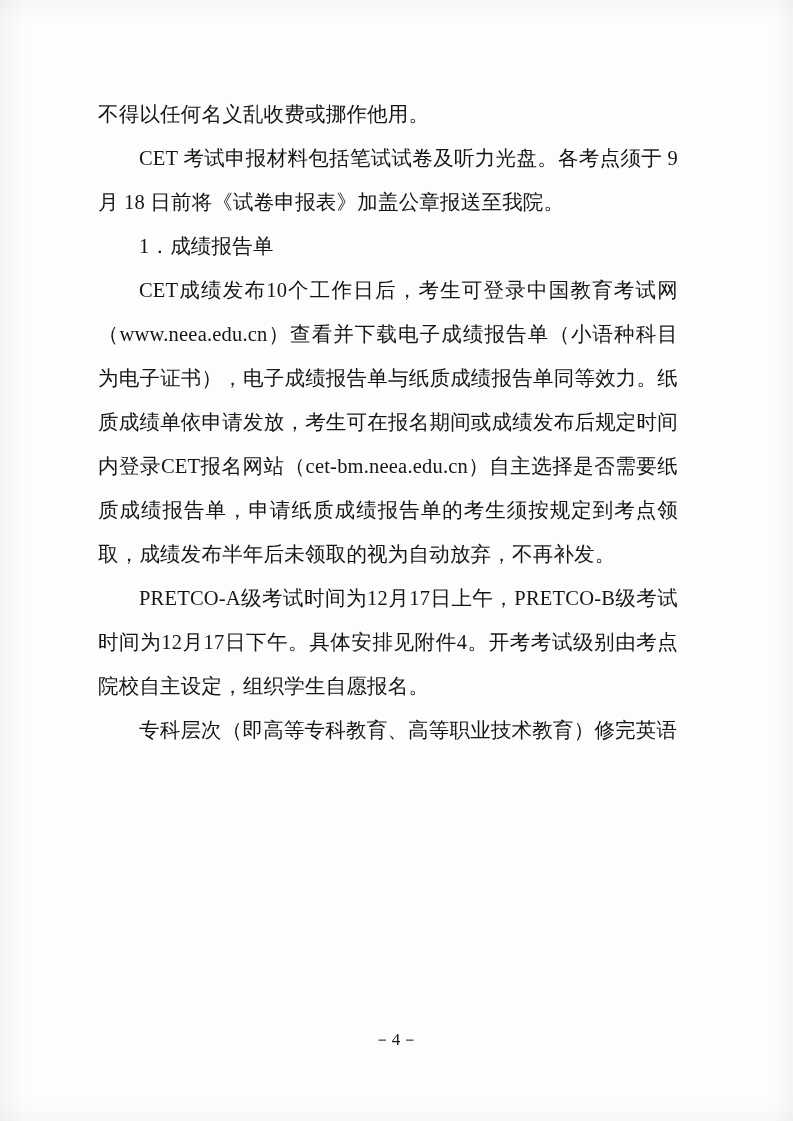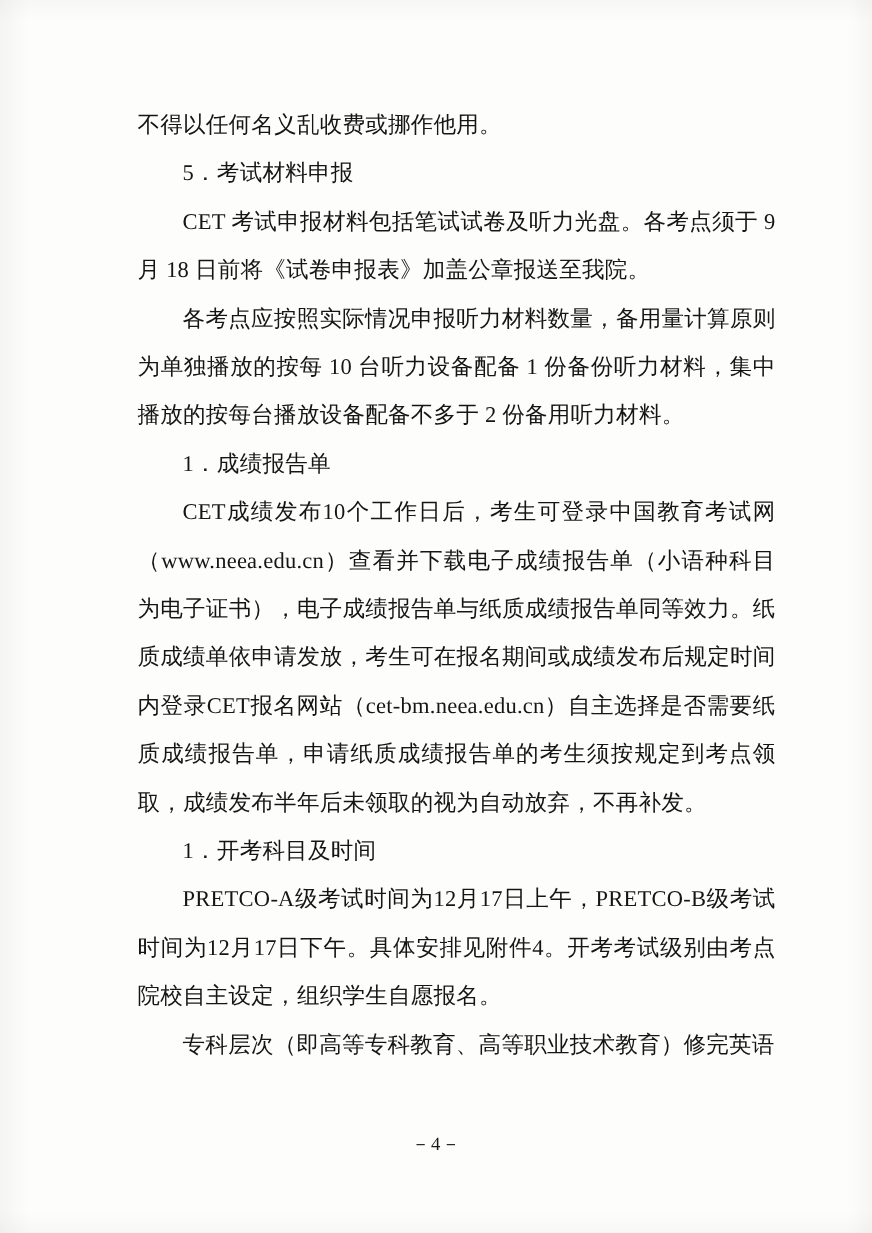--- a/index.html
+++ b/index.html
@@ -28,21 +28,21 @@
     left: 0; top: 0; right: 0; bottom: 0;
     background:
       linear-gradient(to right, rgba(0,0,0,0.035) 0px, rgba(0,0,0,0.0) 26px),
       linear-gradient(to left, rgba(0,0,0,0.03) 0px, rgba(0,0,0,0.0) 22px),
       linear-gradient(to bottom, rgba(0,0,0,0.025) 0px, rgba(0,0,0,0.0) 20px),
       linear-gradient(to top, rgba(0,0,0,0.025) 0px, rgba(0,0,0,0.0) 20px);
     pointer-events: none;
   }
   .content {
     position: absolute;
-    left: 125px;
+    left: 98px;
     top: 92px;
     width: 580px;
   }
   p {
     margin: 0 0 0 0;
     font-size: 20.5px;
     line-height: 44px;
     letter-spacing: 0.2px;
     text-align: justify;
     text-justify: inter-ideograph;
@@ -74,32 +74,29 @@
   }
 </style>
 </head>
 <body>
 
 <div class="page">
   <div class="content">
 
     <p class="noindent">不得以任何名义乱收费或挪作他用。</p>
 
-    <p class="indent">5．考试材料申报</p>
 
     <p class="indent">CET 考试申报材料包括笔试试卷及听力光盘。各考点须于 9 月 18 日前将《试卷申报表》加盖公章报送至我院。</p>
 
-    <p class="indent">各考点应按照实际情况申报听力材料数量，备用量计算原则为单独播放的按每 10 台听力设备配备 1 份备份听力材料，集中播放的按每台播放设备配备不多于 2 份备用听力材料。</p>
 
     <p class="indent">1．成绩报告单</p>
 
     <p class="indent">CET成绩发布10个工作日后，考生可登录中国教育考试网（www.neea.edu.cn）查看并下载电子成绩报告单（小语种科目为电子证书），电子成绩报告单与纸质成绩报告单同等效力。纸质成绩单依申请发放，考生可在报名期间或成绩发布后规定时间内登录CET报名网站（cet-bm.neea.edu.cn）自主选择是否需要纸质成绩报告单，申请纸质成绩报告单的考生须按规定到考点领取，成绩发布半年后未领取的视为自动放弃，不再补发。</p>
 
 
-    <p class="indent">1．开考科目及时间</p>
 
     <p class="indent">PRETCO-A级考试时间为12月17日上午，PRETCO-B级考试时间为12月17日下午。具体安排见附件4。开考考试级别由考点院校自主设定，组织学生自愿报名。</p>
 
 
     <p class="indent">专科层次（即高等专科教育、高等职业技术教育）修完英语</p>
 
   </div>
 
   <div class="footer">－4－</div>
 </div>

